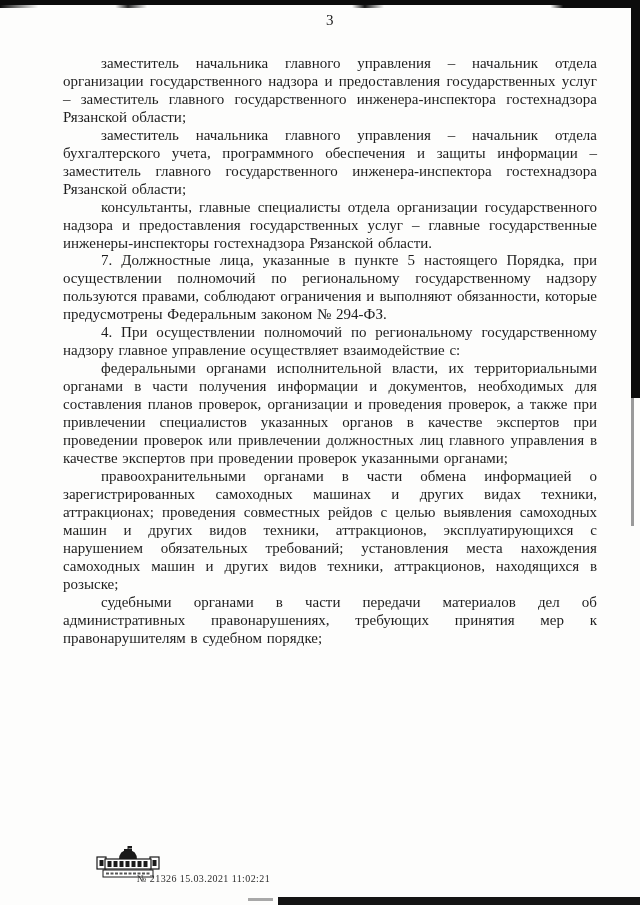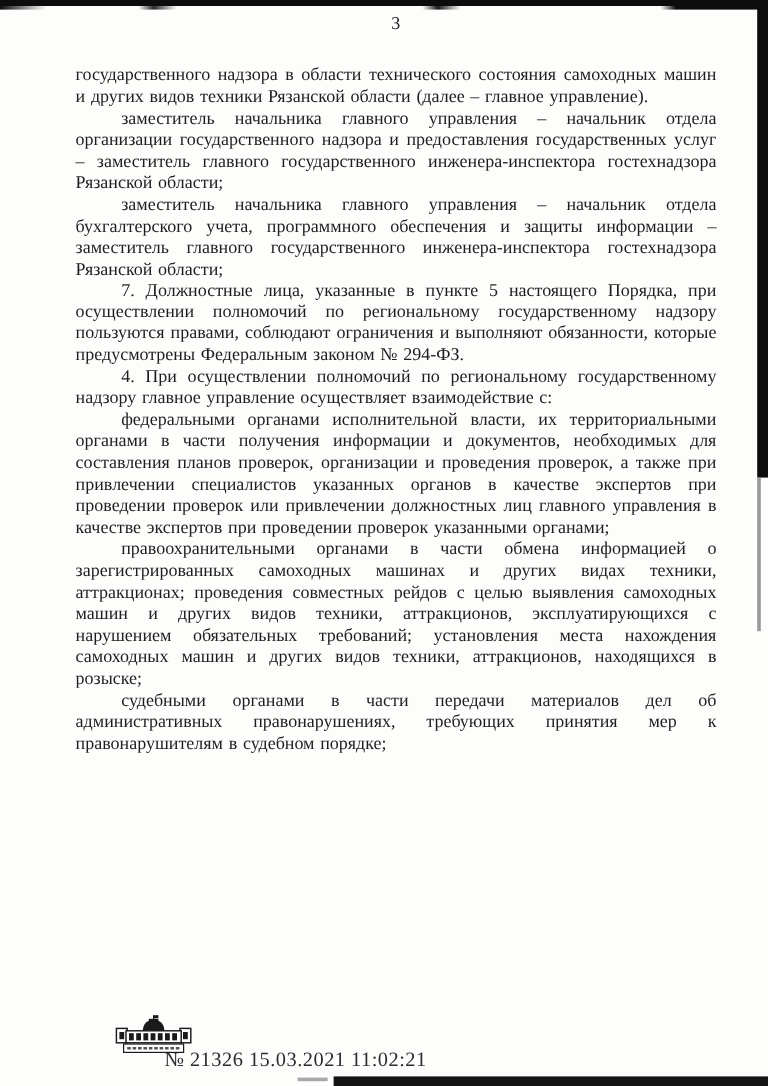--- a/index.html
+++ b/index.html
@@ -92,41 +92,41 @@
     height: 45px;
   }
   .stamp-building {
     position: absolute;
     left: 0; top: 0;
   }
   .stamp-reg {
     position: absolute;
     left: 42px;
     top: 28px;
-    font-size: 17px;
+    font-size: 10px;
     color: #2c2c2c;
     white-space: nowrap;
     letter-spacing: 0.4px;
   }
 </style>
 </head>
 <body>
 
 <div class="edge-top"></div>
 <div class="edge-right"></div>
 <div class="edge-right-thin"></div>
 <div class="edge-bottom"></div>
 <div class="edge-bottom-dash"></div>
 
 <div class="content">
   <div class="page-number">3</div>
   <div class="body-text">
-    <p class="continuation">государственного надзора в области технического состояния самоходных машин и других видов техники Рязанской области (далее – главное управление).</p>
     <p>заместитель начальника главного управления – начальник отдела организации государственного надзора и предоставления государственных услуг – заместитель главного государственного инженера-инспектора гостехнадзора Рязанской области;</p>
     <p>заместитель начальника главного управления – начальник отдела бухгалтерского учета, программного обеспечения и защиты информации – заместитель главного государственного инженера-инспектора гостехнадзора Рязанской области;</p>
+    <p>консультанты, главные специалисты отдела организации государственного надзора и предоставления государственных услуг – главные государственные инженеры-инспекторы гостехнадзора Рязанской области.</p>
     <p>7. Должностные лица, указанные в пункте 5 настоящего Порядка, при осуществлении полномочий по региональному государственному надзору пользуются правами, соблюдают ограничения и выполняют обязанности, которые предусмотрены Федеральным законом № 294-ФЗ.</p>
     <p>4. При осуществлении полномочий по региональному государственному надзору главное управление осуществляет взаимодействие с:</p>
     <p>федеральными органами исполнительной власти, их территориальными органами в части получения информации и документов, необходимых для составления планов проверок, организации и проведения проверок, а также при привлечении специалистов указанных органов в качестве экспертов при проведении проверок или привлечении должностных лиц главного управления в качестве экспертов при проведении проверок указанными органами;</p>
     <p>правоохранительными органами в части обмена информацией о зарегистрированных самоходных машинах и других видах техники, аттракционах; проведения совместных рейдов с целью выявления самоходных машин и других видов техники, аттракционов, эксплуатирующихся с нарушением обязательных требований; установления места нахождения самоходных машин и других видов техники, аттракционов, находящихся в розыске;</p>
     <p>судебными органами в части передачи материалов дел об административных правонарушениях, требующих принятия мер к правонарушителям в судебном порядке;</p>
   </div>
 </div>
 
 <div class="stamp">
   <span class="stamp-building">

